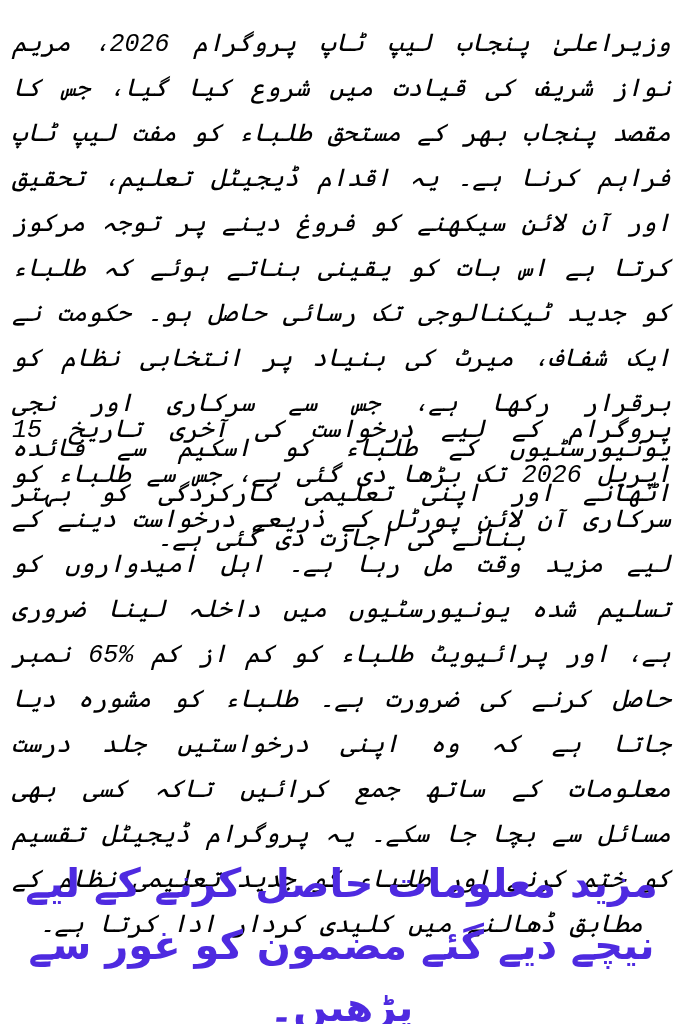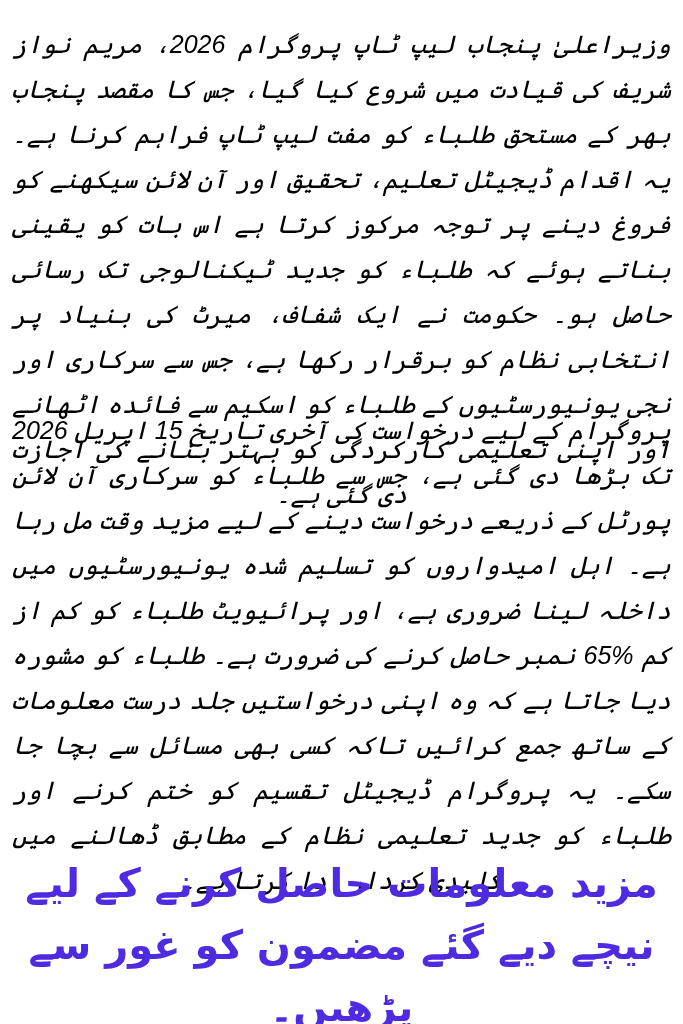--- a/index.html
+++ b/index.html
@@ -24,21 +24,21 @@
     left: 12px;
     right: 12px;
     margin: 0;
     direction: rtl;
     unicode-bidi: embed;
     text-align: justify;
     text-align-last: center;
     color: #000000;
     font-size: 25px;
     line-height: 45px;
-    font-family: Liberation Sans, sans-serif;
+    font-family: Liberation Mono, monospace;
     font-style: italic; 
   }
   .para-1 { top: 22px; }
   .para-2 { top: 408px; }
   .cta {
     position: absolute;
     left: 16px;
     right: 16px;
     top: 852px;
     margin: 0;

